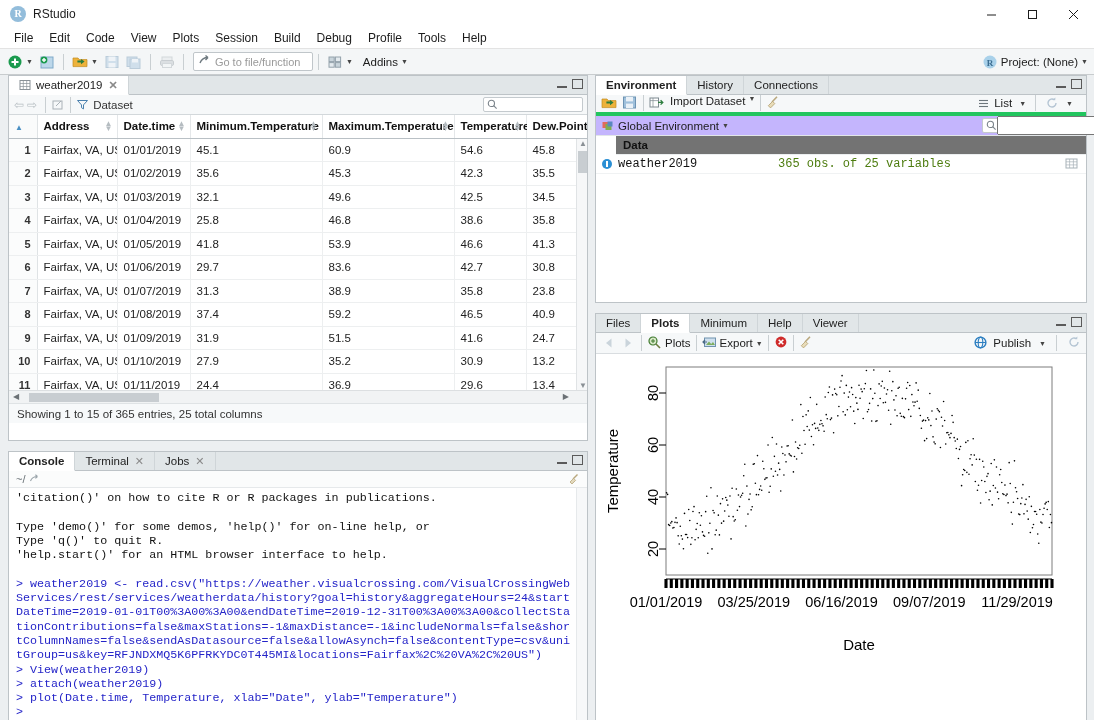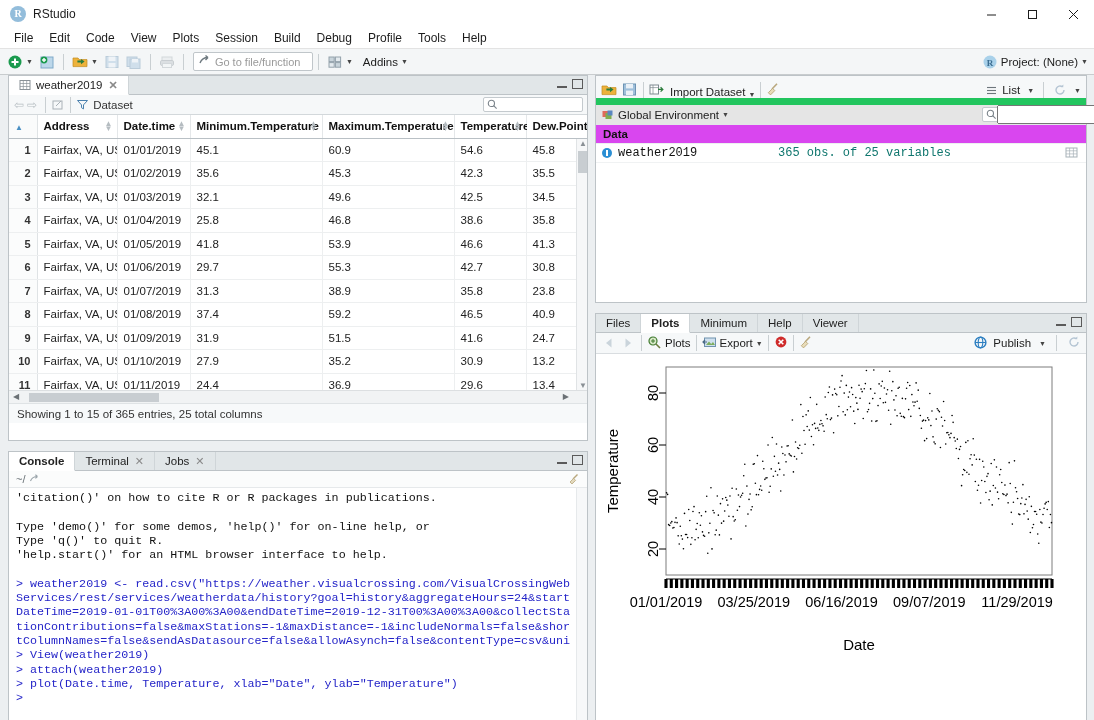--- a/index.html
+++ b/index.html
@@ -160,47 +160,47 @@
   .cline.cmd { color: #2424c8; }
   .cline.blank { height: 14.3px; }
   .cscroll {
     position: absolute; right: 0; top: 0; bottom: 0; width: 11px;
     background: #f7f8f9; border-left: 1px solid #e6e9eb;
   }
 
   
   #env-pane { left: 595px; top: 0; width: 492px; height: 228px; }
   .env-toolbar {
-    height: 29px; background: #f6f8f9; border-bottom: 7px solid #22c55e;
-    display: flex; align-items: flex-end; padding: 0 5px; position: relative;
+    height: 21px; background: #f6f8f9; border-bottom: 4px solid #22c55e;
+    display: flex; align-items: flex-start; padding: 0 5px; position: relative;
   }
   .env-lbl { font-size: 11.5px; color: #1c1c1c; margin-left: 3px; }
-  .env-right { position: absolute; right: 5px; display: flex; align-items: center; gap: 4px; }
+  .env-right { position: absolute; right: 13px; display: flex; align-items: center; gap: 4px; }
   .env-scope {
-    height: 20px; background: #e5e5e5; border-bottom: 1px solid #e2e6e8;
+    height: 20px; background: #c4b5fd; border-bottom: 1px solid #e2e6e8;
     display: flex; align-items: center; padding: 0 5px; position: relative;
   }
   .env-search {
     position: absolute; right: 4px; width: 100px; height: 15px;
     border: 1px solid #c4cace; border-radius: 2px; background: #fff;
     display: flex; align-items: center; padding-left: 3px;
   }
   .env-section {
     font-size: 11.5px; font-weight: bold; color: #111;
-    padding: 3px 7px; background: #d946ef; border-bottom: 1px solid #eceff0;
+    padding: 3px 7px; background: #737373; border-bottom: 1px solid #eceff0; margin-left: 20px;
   }
   .env-row {
     display: flex; align-items: center; height: 19px;
     border-bottom: 1px solid #f0f2f3; font-size: 11.5px; position: relative;
   }
   .env-name {
     font-family: "Liberation Mono", monospace; font-size: 12px; color: #111;
     margin-left: 6px; width: 160px;
   }
-  .env-val { font-family: "Liberation Mono", monospace; font-size: 12px; color: #0f766e; }
+  .env-val { font-family: "Liberation Mono", monospace; font-size: 12px; color: #4d7c0f; }
   .env-grid-ico { position: absolute; right: 8px; }
   .blue-dot {
     width: 10px; height: 10px; border-radius: 50%; background: #2b8fd4;
     margin-left: 6px; position: relative;
   }
   .blue-dot::after {
     content:""; position:absolute; left:4px; top:2px; width:2px; height:6px; background:#fff;
   }
 
   
@@ -462,21 +462,21 @@
                 <td>41.8</td>
                 <td>53.9</td>
                 <td>46.6</td>
                 <td>41.3</td>
               </tr>
               <tr>
                 <td class="rownum">6</td>
                 <td>Fairfax, VA, US</td>
                 <td>01/06/2019</td>
                 <td>29.7</td>
-                <td>55.3</td>
+                <td>83.6</td>
                 <td>42.7</td>
                 <td>30.8</td>
               </tr>
               <tr>
                 <td class="rownum">7</td>
                 <td>Fairfax, VA, US</td>
                 <td>01/07/2019</td>
                 <td>31.3</td>
                 <td>38.9</td>
                 <td>35.8</td>
@@ -578,33 +578,49 @@
             <div class="cline blank"></div>
             <div class="cline ">Type 'demo()' for some demos, 'help()' for on-line help, or</div>
             <div class="cline ">Type 'q()' to quit R.</div>
             <div class="cline ">'help.start()' for an HTML browser interface to help.</div>
             <div class="cline blank"></div>
             <div class="cline cmd">&gt; weather2019 &lt;- read.csv("https://weather.visualcrossing.com/VisualCrossingWeb</div>
             <div class="cline cmd">Services/rest/services/weatherdata/history?goal=history&amp;aggregateHours=24&amp;start</div>
             <div class="cline cmd">DateTime=2019-01-01T00%3A00%3A00&amp;endDateTime=2019-12-31T00%3A00%3A00&amp;collectSta</div>
             <div class="cline cmd">tionContributions=false&amp;maxStations=-1&amp;maxDistance=-1&amp;includeNormals=false&amp;shor</div>
             <div class="cline cmd">tColumnNames=false&amp;sendAsDatasource=false&amp;allowAsynch=false&amp;contentType=csv&amp;uni</div>
+            <div class="cline cmd">tGroup=us&amp;key=RFJNDXMQ5K6PFRKYDC0T445MI&amp;locations=Fairfax%2C%20VA%2C%20US")</div>
             <div class="cline cmd">&gt; View(weather2019)</div>
             <div class="cline cmd">&gt; attach(weather2019)</div>
             <div class="cline cmd">&gt; plot(Date.time, Temperature, xlab="Date", ylab="Temperature")</div>
             <div class="cline cmd">&gt; </div>
           </div>
 
         <div class="cscroll">
           
         </div>
       </div>
     </div>
 
     <div class="pane" id="env-pane">
+      <div class="pane-tabs">
+        <div class="ptab active">
+          <span>Environment</span>
+          </div>
+        <div class="ptab">
+          <span>History</span>
+          </div>
+        <div class="ptab">
+          <span>Connections</span>
+          </div>
+        <div class="pane-winctl">
+          <span class="mini-min"></span>
+          <span class="mini-max"></span>
+        </div>
+      </div>
 
       <div class="env-toolbar">
         <span class="ico">
           <svg width="16" height="16" viewBox="0 0 16 16">
             <path d="M1 4 h5 l1.3 1.6 H15 v7 H1 z" fill="#edb23b" stroke="#c28b1d" stroke-width=".7"></path>
             <path d="M9 5 l3.6 2.6 L9 10.2 v-1.6 H5.4 V6.6 H9 z" fill="#2c7d3d"></path>
             </svg>
         </span>
         <span class="ico" style="margin-left:5px;">
           <svg width="15" height="15" viewBox="0 0 15 15">

